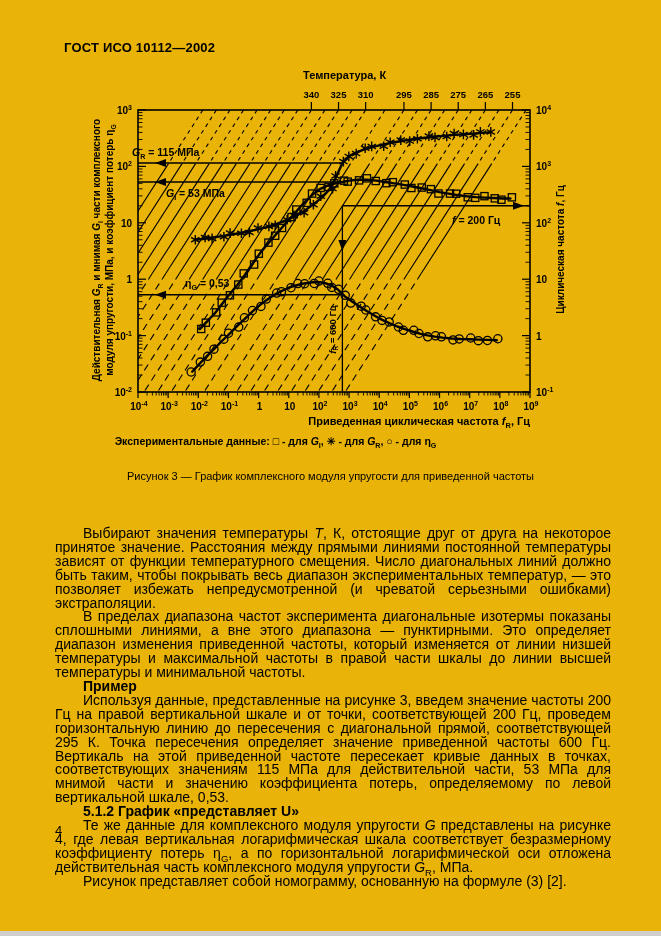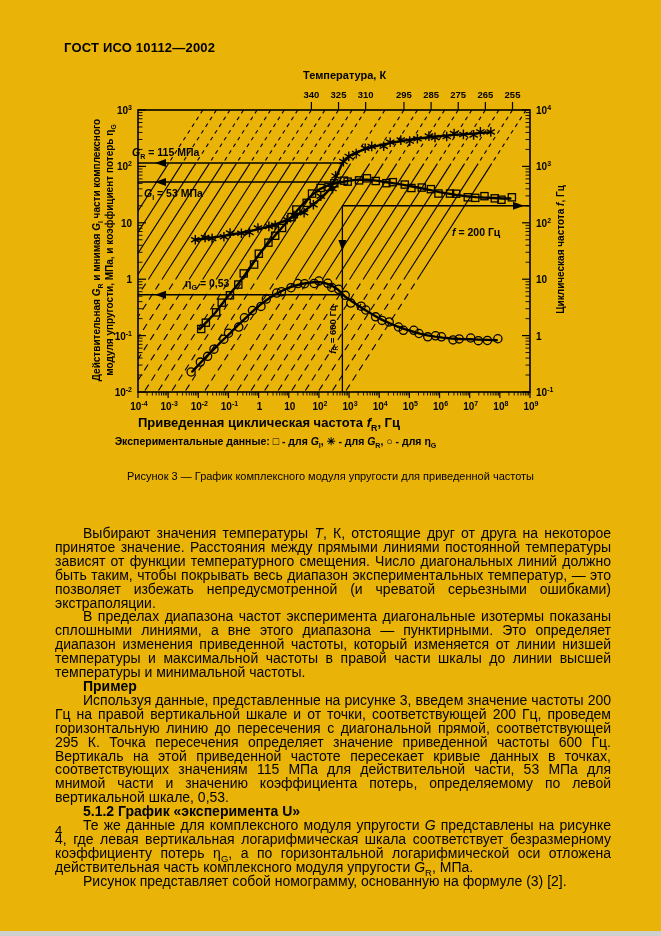--- a/index.html
+++ b/index.html
@@ -8,26 +8,26 @@
   i{font-style:italic;}
   sub{font-size:68%;line-height:0;}
   #header{position:absolute;left:64px;top:40px;font-size:13px;font-weight:bold;letter-spacing:.2px;}
   #chart-wrap{position:absolute;left:0;top:0;width:661px;height:466px;}
   #chart-svg{position:absolute;left:0;top:0;}
   .lbl{position:absolute;font-weight:bold;color:#000;white-space:nowrap;text-align:right;}
   #lbl-temp{left:303px;top:69px;font-size:11px;}
   #lbl-left{left:-107px;top:237px;width:420px;text-align:center;font-size:10px;line-height:13px;
             transform:rotate(-90deg);white-space:normal;}
   #lbl-right{left:420px;top:244px;width:280px;text-align:center;font-size:10px;transform:rotate(-90deg);}
-  #lbl-xaxis{left:138px;top:415px;width:392px;text-align:left;font-size:13px;}
+  #lbl-xaxis{left:138px;top:415px;width:392px;text-align:right;font-size:11px;}
   #legend{left:0;top:435px;width:551px;text-align:center;font-size:10.5px;}
   #ann-gr{left:132px;top:146px;font-size:10.5px;}
-  #ann-gi{left:144px;top:187px;font-size:10.5px;}
+  #ann-gi{left:166px;top:187px;font-size:10.5px;}
   #ann-eta{left:147px;top:277px;font-size:10.5px;padding-left:38px;}
-  #ann-f{left:452px;top:226px;font-size:10.5px;}
+  #ann-f{left:452px;top:214px;font-size:10.5px;}
   #ann-fr{left:289px;top:324px;width:86px;text-align:center;font-size:9.5px;transform:rotate(-90deg);}
   #caption{position:absolute;left:0;top:470px;width:661px;text-align:center;font-size:11px;}
   #body-text{position:absolute;left:55px;top:527px;width:556px;font-size:14px;line-height:13.9px;
              text-align:justify;}
   #body-text p{margin:0;text-indent:28px;}
   #body-text p.heading{font-weight:bold;text-align:left;}
   #page-num{position:absolute;left:55px;top:823px;font-size:13px;}
   #scan-edge{position:absolute;left:0;bottom:0;width:661px;height:5px;background:#cfcfcf;}
 </style>
 </head>
@@ -512,19 +512,19 @@
     <div class="lbl" id="ann-f"><i>f</i> = 200 Гц</div>
     <div class="lbl" id="ann-fr"><i>f</i><sub>R</sub> = 600 Гц</div>
   </div>
 
   <div id="caption">Рисунок 3 — График комплексного модуля упругости для приведенной частоты</div>
   <div id="body-text">
       <p class="normal">Выбирают значения температуры <i>T</i>, К, отстоящие друг от друга на некоторое принятое значение. Расстояния между прямыми линиями постоянной температуры зависят от функции температурного смещения. Число диагональных линий должно быть таким, чтобы покрывать весь диапазон экспериментальных температур, — это позволяет избежать непредусмотренной (и чреватой серьезными ошибками) экстраполяции.</p>
       <p class="normal">В пределах диапазона частот эксперимента диагональные изотермы показаны сплошными линиями, а вне этого диапазона — пунктирными. Это определяет диапазон изменения приведенной частоты, который изменяется от линии низшей температуры и максимальной частоты в правой части шкалы до линии высшей температуры и минимальной частоты.</p>
       <p class="heading">Пример</p>
       <p class="normal">Используя данные, представленные на рисунке 3, введем значение частоты 200 Гц на правой вертикальной шкале и от точки, соответствующей 200 Гц, проведем горизонтальную линию до пересечения с диагональной прямой, соответствующей 295 К. Точка пересечения определяет значение приведенной частоты 600 Гц. Вертикаль на этой приведенной частоте пересекает кривые данных в точках, соответствующих значениям 115 МПа для действительной части, 53 МПа для мнимой части и значению коэффициента потерь, определяемому по левой вертикальной шкале, 0,53.</p>
-      <p class="heading">5.1.2 График «эксперимента U»</p>
+      <p class="heading">5.1.2 График «представляет U»</p>
       <p class="normal">Те же данные для комплексного модуля упругости <i>G</i> представлены на рисунке 4, где левая вертикальная логарифмическая шкала соответствует безразмерному коэффициенту потерь η<sub>G</sub>, а по горизонтальной логарифмической оси отложена действительная часть комплексного модуля упругости <i>G</i><sub>R</sub>, МПа.</p>
       <p class="normal">Рисунок представляет собой номограмму, основанную на формуле (3) [2].</p>
     </div>
   <div id="page-num">4</div>
   <div id="scan-edge"></div>
 </div>
 
 </body></html>

